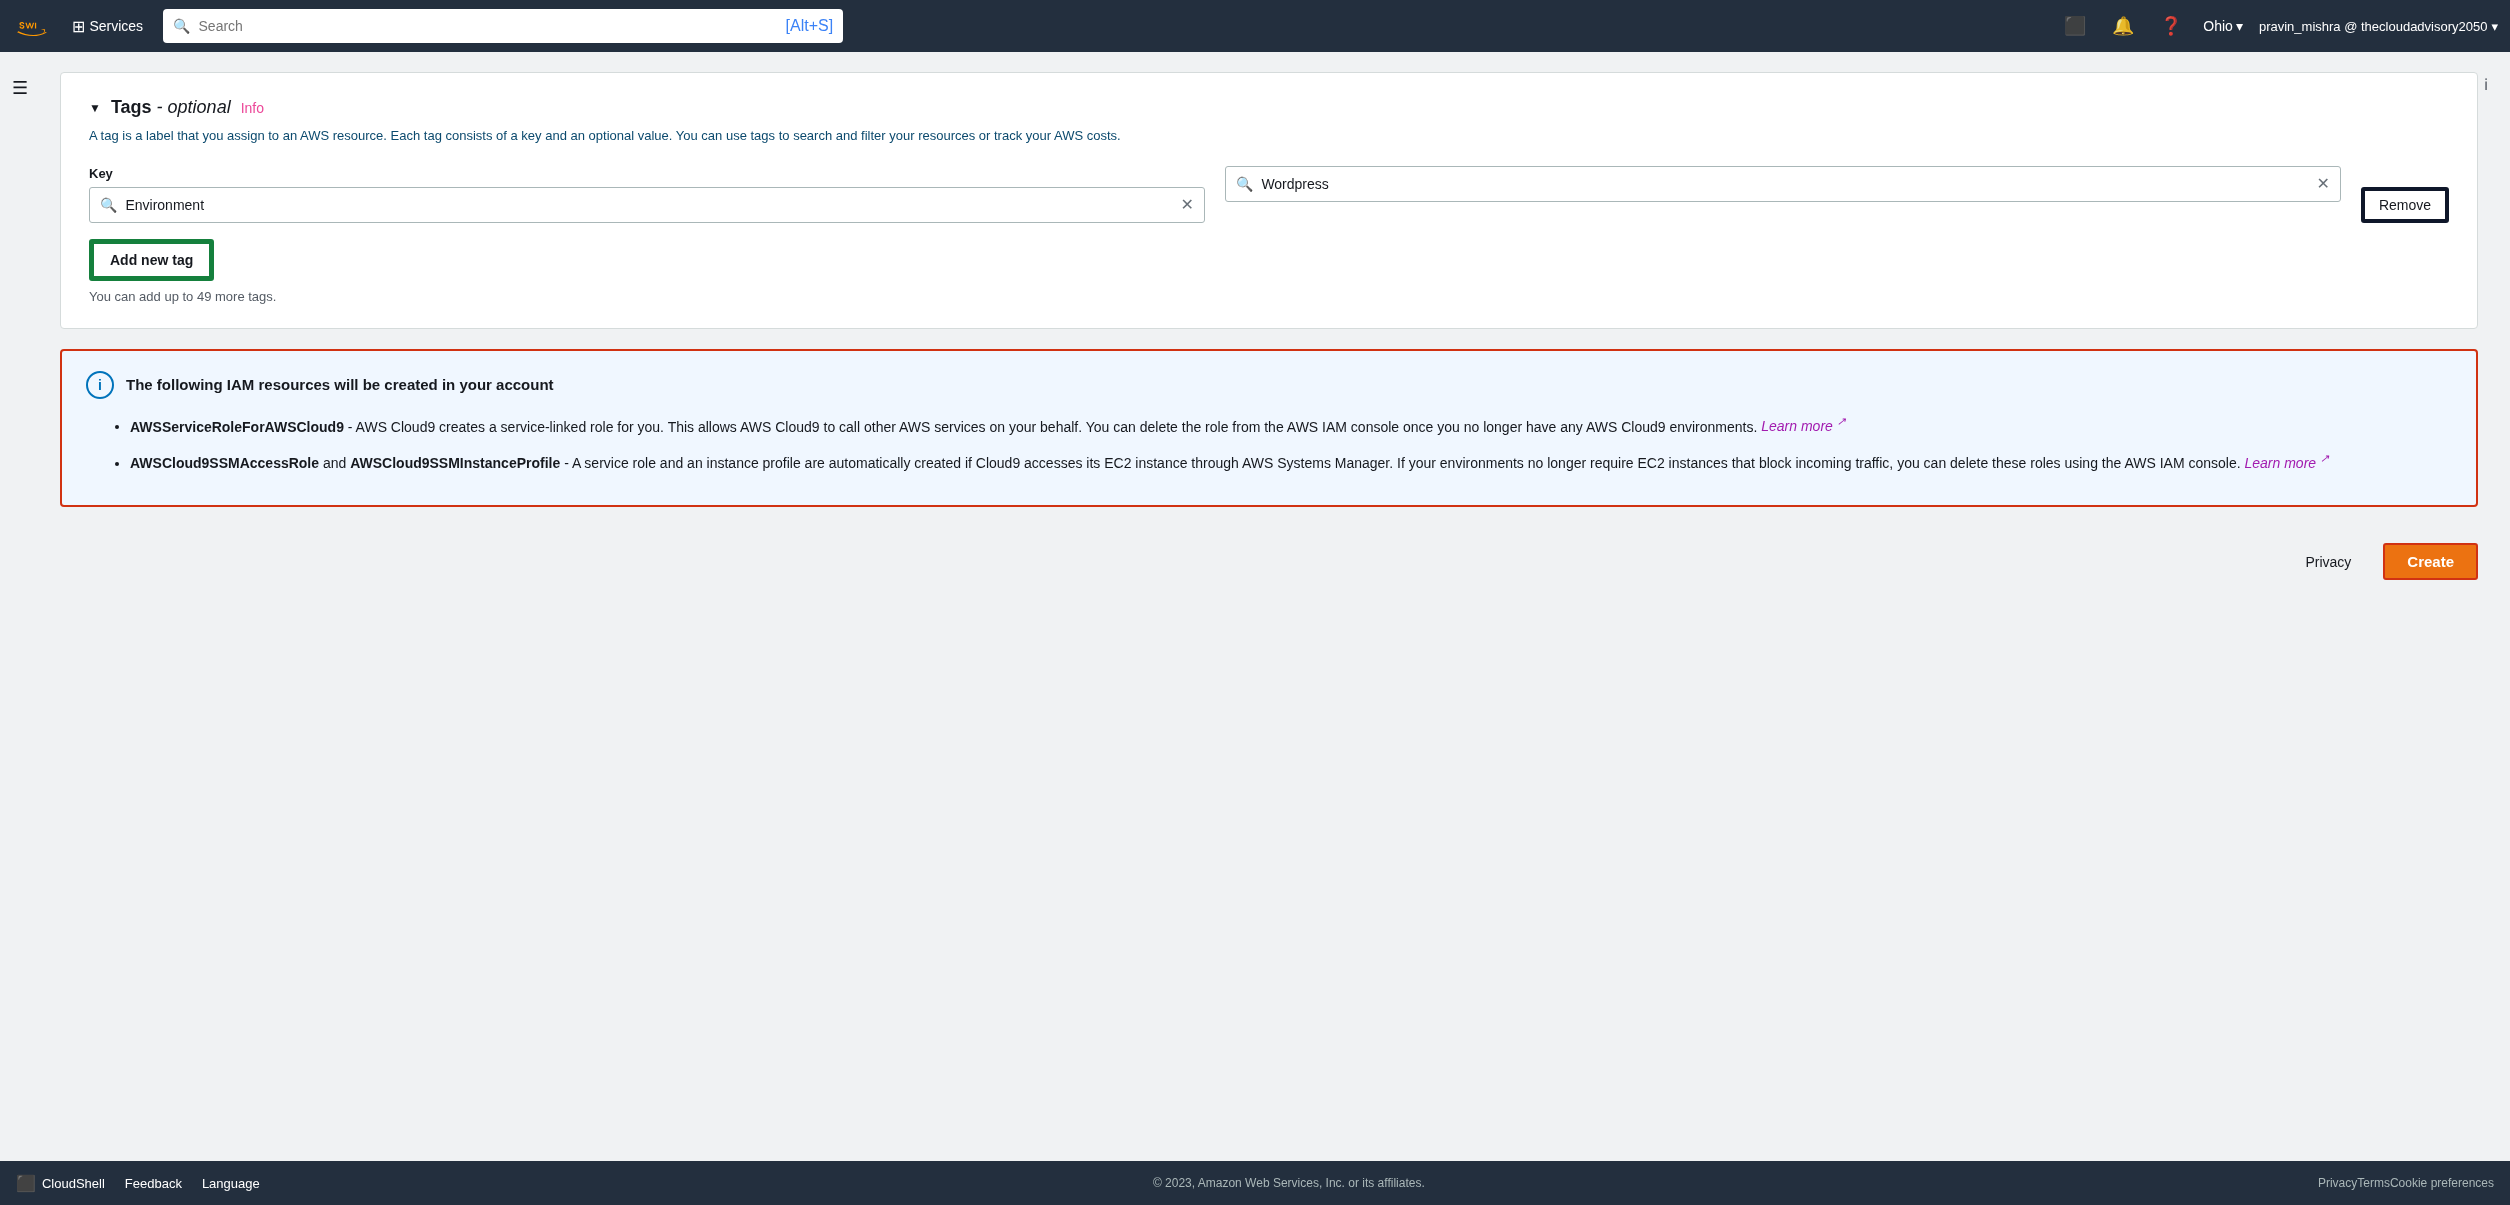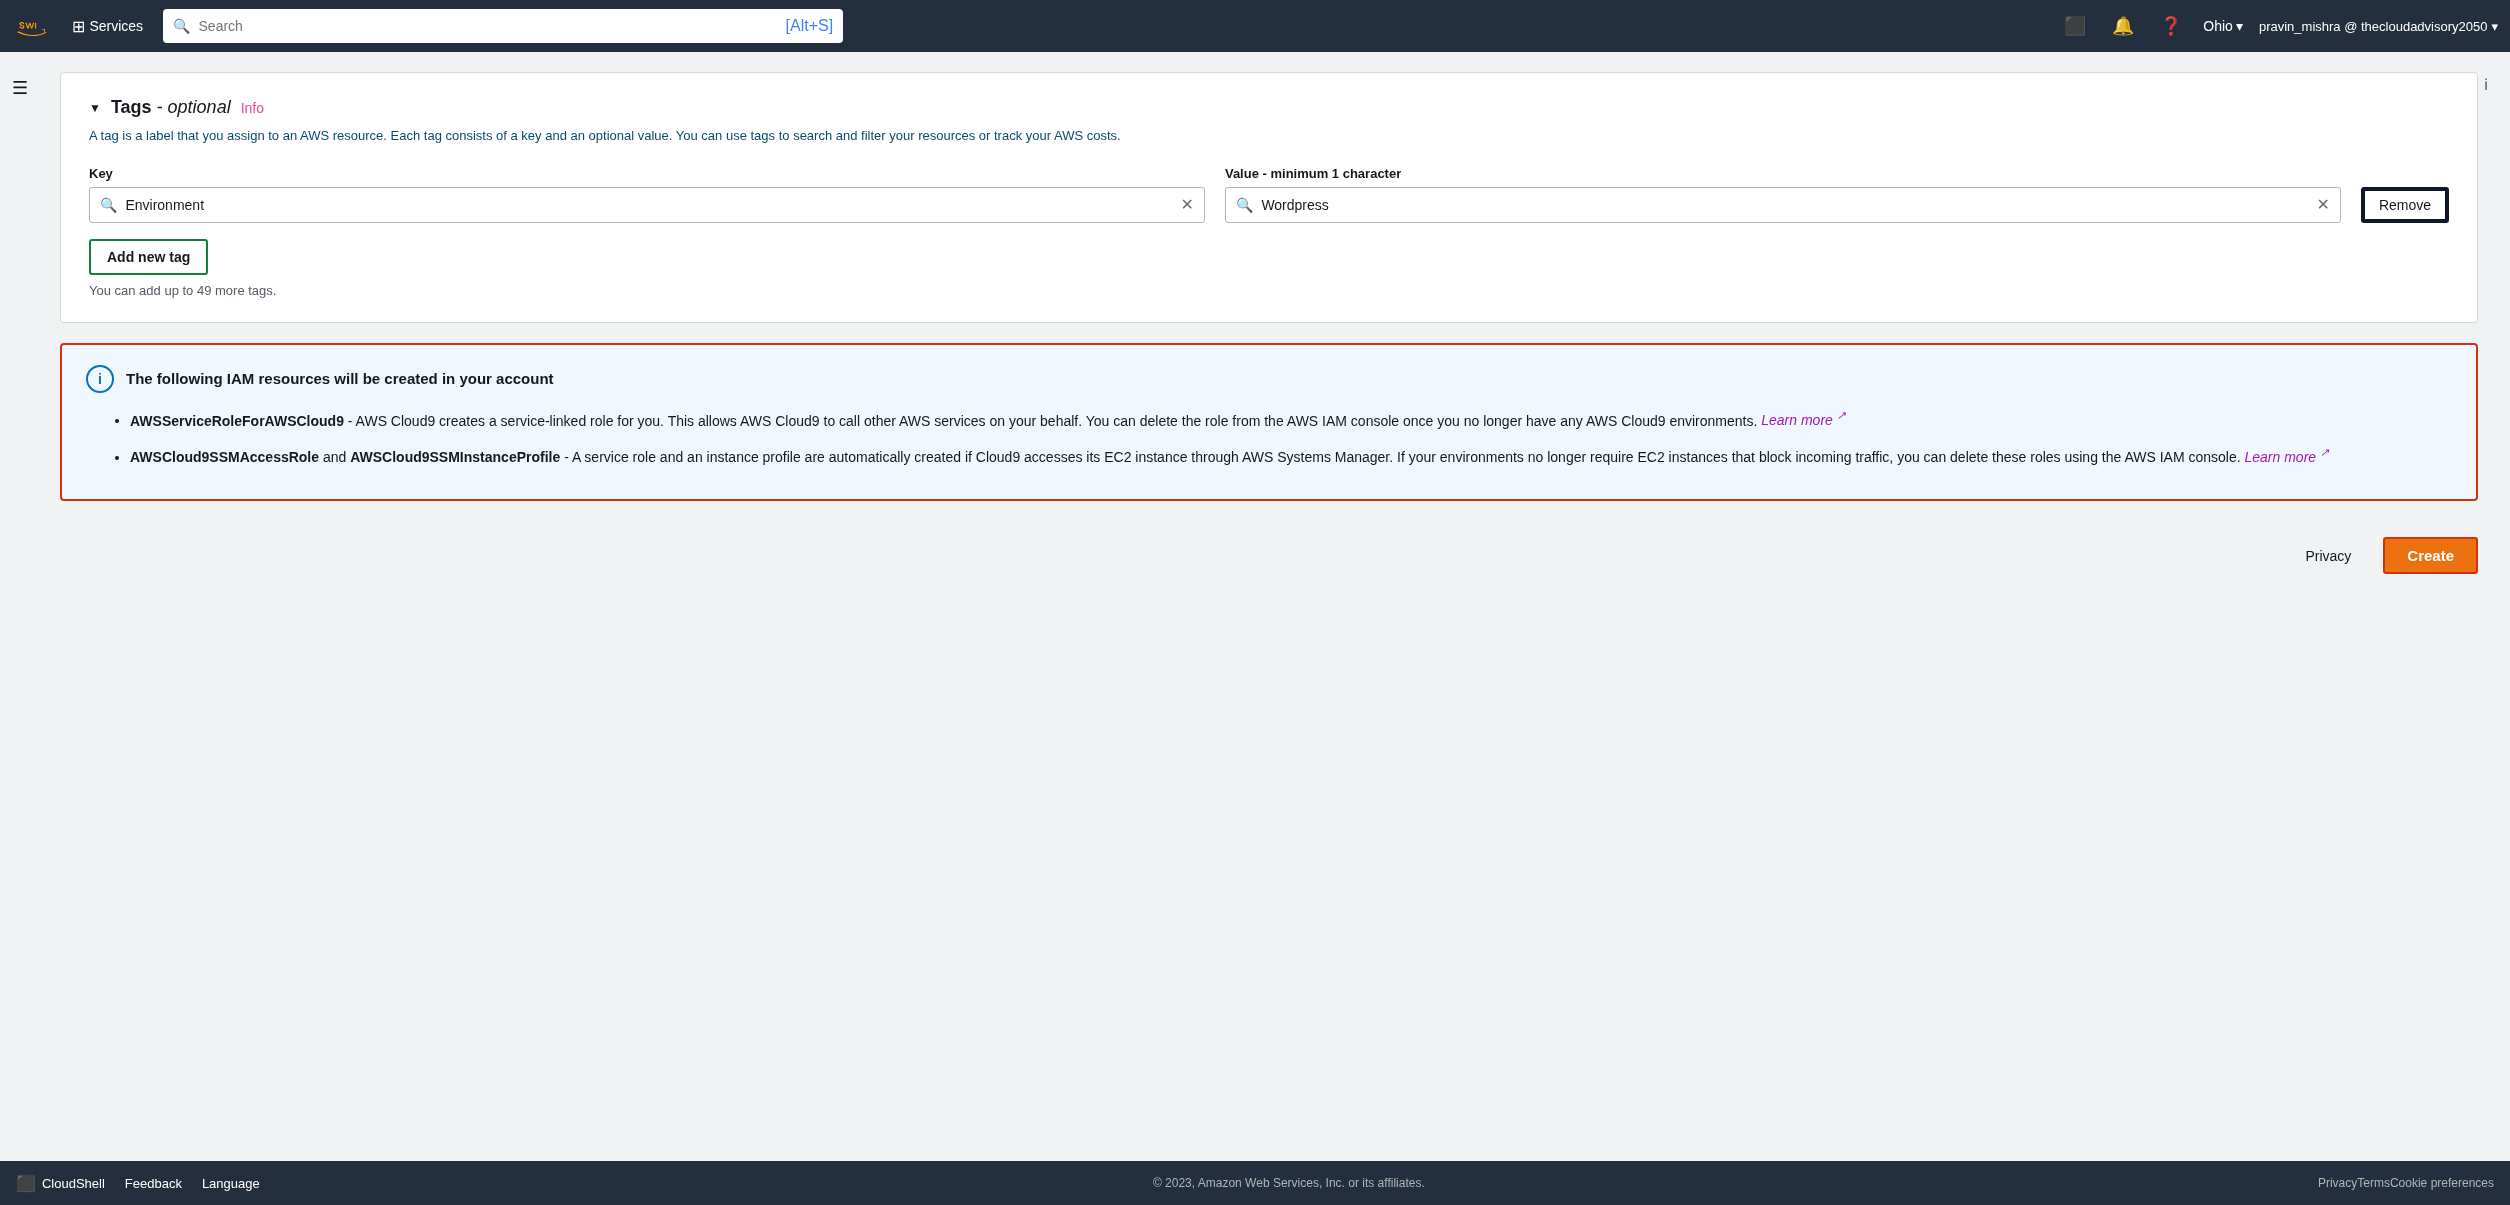--- a/index.html
+++ b/index.html
@@ -140,21 +140,21 @@
       padding: 6px 14px;
       font-size: 14px;
       cursor: pointer;
       height: 36px;
       align-self: flex-end;
       color: #16191f;
     }
 
     .add-tag-btn {
       background: #fff;
-      border: 2px solid #15803d;
+      border: 5px solid #15803d;
       border-radius: 3px;
       padding: 8px 16px;
       font-size: 14px;
       font-weight: 700;
       cursor: pointer;
       color: #16191f;
       margin-bottom: 8px;
     }
     .add-tag-hint { font-size: 13px; color: #545b64; }
 
@@ -306,21 +306,20 @@
     <div class="tag-row">
       <div class="tag-field">
         <label>Key</label>
         <div class="tag-input-wrapper">
           <span class="search-icon-sm">🔍</span>
           <input type="text" value="Environment" style="">
           <span class="clear-icon">✕</span>
         </div>
       </div>
       <div class="tag-field">
-        <label>Value - minimum 1 character</label>
         <div class="tag-input-wrapper">
           <span class="search-icon-sm">🔍</span>
           <input type="text" value="Wordpress" style="">
           <span class="clear-icon">✕</span>
         </div>
       </div>
       <button class="remove-btn">Remove</button>
     </div>
 
     <div style="margin-top:8px;">

